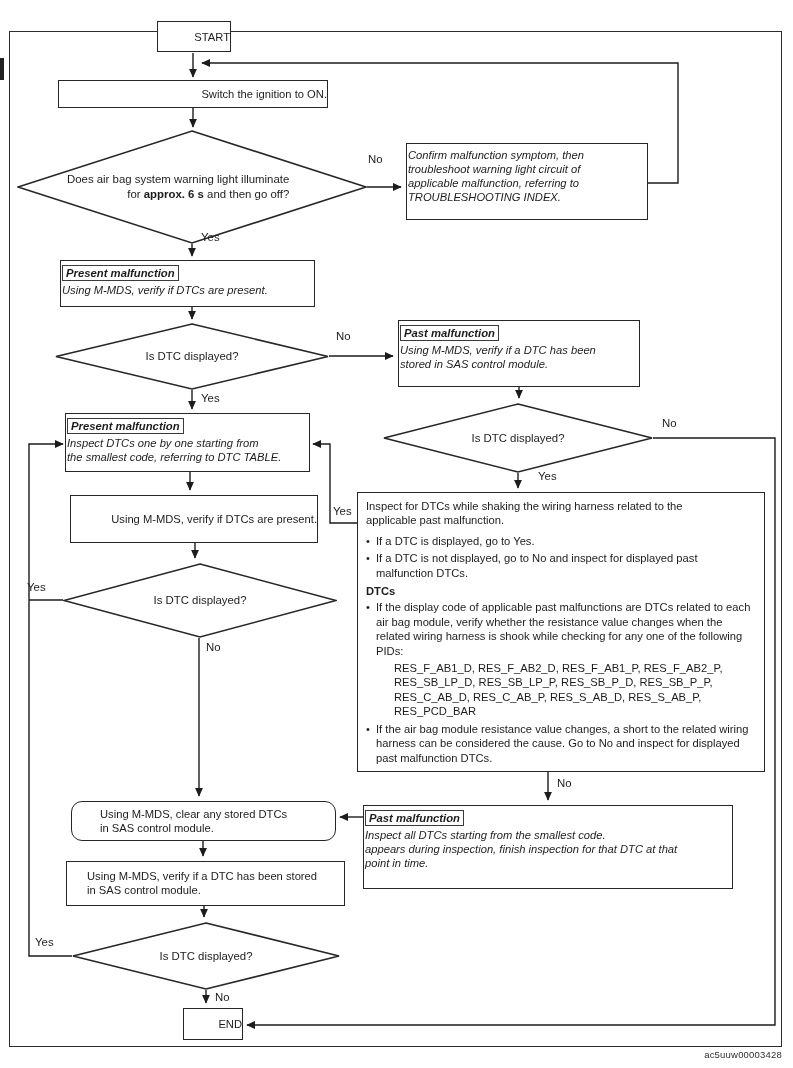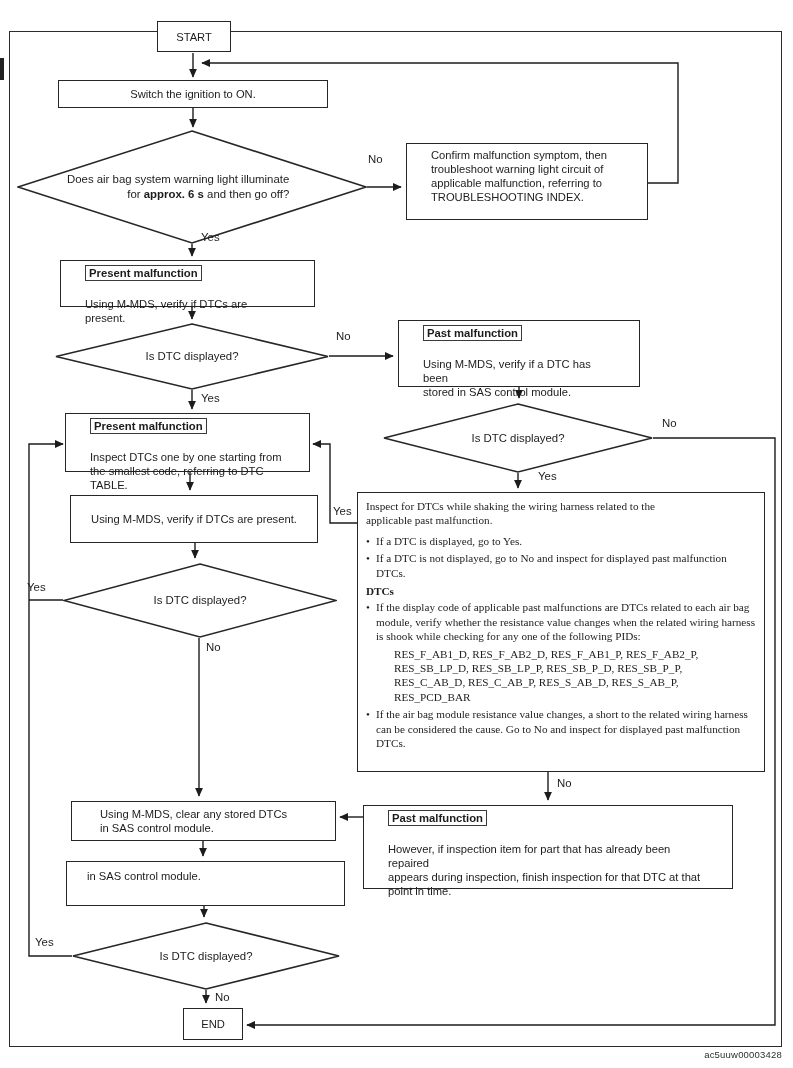--- a/index.html
+++ b/index.html
@@ -3,26 +3,26 @@
 <meta charset="utf-8">
 <style>
   html,body{margin:0;padding:0;background:#fff;}
   .page{
     position:relative;width:793px;height:1068px;background:#fff;overflow:hidden;
     font-family:"Liberation Sans","DejaVu Sans",sans-serif;color:#1c1c1c;
   }
   .frame{position:absolute;left:9px;top:31px;width:771px;height:1014px;border:1.6px solid #2c2c2c;}
   svg.connectors{position:absolute;left:0;top:0;z-index:1;}
   .node{position:absolute;background:#fff;border:1.6px solid #262626;z-index:2;box-sizing:border-box;font-size:11.2px;line-height:14px;}
-  .center{display:flex;align-items:center;justify-content:center;text-align:center;}
+  .center{display:flex;align-items:center;justify-content:flex-end;text-align:center;}
   .diamond{position:absolute;z-index:2;}
   .diamond svg{position:absolute;left:0;top:0;}
   .dtext{position:absolute;left:0;top:0;width:100%;height:100%;display:flex;align-items:center;justify-content:center;text-align:center;font-size:11.4px;line-height:15px;z-index:2;}
-  .chip{display:inline-block;border:1px solid #3a3a3a;padding:0 3px;font-weight:bold;font-size:11.3px;line-height:14px;margin-bottom:16px;}
-  .pad{padding:4px 24px;}
+  .chip{display:inline-block;border:1px solid #3a3a3a;padding:0 3px;font-weight:bold;font-size:11.3px;line-height:14px;margin-bottom:2px;}
+  .pad{padding:4px 1px;font-style:italic;}
   .lbl{position:absolute;z-index:3;font-size:11.4px;color:#1c1c1c;background:transparent;}
   .notebox{font-size:11.2px;line-height:14.4px;padding:6px 8px;}
   .bullet{display:flex;margin-top:3px;}
   .bmark{width:10px;flex:0 0 10px;}
   .pids{margin:3px 0 3px 28px;}
   .bold{font-weight:bold;}
   .wm{position:absolute;right:11px;top:1049px;font-size:9.5px;color:#2e2e2e;z-index:3;letter-spacing:.2px;}
   .artifact{position:absolute;left:0;top:58px;width:4px;height:22px;background:#222;z-index:3;}
 </style>
 </head>
@@ -120,21 +120,21 @@
     <svg width="270" height="70" viewBox="0 0 270 70">
         <polygon points="135,1 269,35 135,69 1,35" fill="#fff" stroke="#262626" stroke-width="1.6"></polygon>
       </svg>
     <div class="dtext">Is DTC displayed?</div>
   </div>
 
   <div class="node center" style="left:70px;top:495px;width:248px;height:48px;">
     <span>Using M-MDS, verify if DTCs are present.</span>
   </div>
 
-  <div class="node notebox" style="left:357px;top:492px;width:408px;height:280px;font-family:Liberation Serif, serif;">
+  <div class="node notebox" style="left:357px;top:492px;width:408px;height:280px;">
     <div>Inspect for DTCs while shaking the wiring harness related to the</div>
     <div>applicable past malfunction.</div>
     <div class="bullet" style="margin-top:6px;">
       <span class="bmark">•</span>
       <span>If a DTC is displayed, go to Yes.</span>
     </div>
     <div class="bullet">
       <span class="bmark">•</span>
       <span>If a DTC is not displayed, go to No and inspect for displayed past malfunction DTCs.</span>
     </div>
@@ -155,33 +155,34 @@
     </div>
   </div>
 
   <div class="diamond" style="left:63px;top:563px;width:274px;height:75px;">
     <svg width="274" height="75" viewBox="0 0 274 75">
         <polygon points="137,1 273,37.5 137,74 1,37.5" fill="#fff" stroke="#262626" stroke-width="1.6"></polygon>
       </svg>
     <div class="dtext">Is DTC displayed?</div>
   </div>
 
-  <div class="node" style="left:71px;top:801px;width:265px;height:40px;padding:5px 6px 0 28px;">
+  <div class="node" style="left:71px;top:801px;width:265px;height:40px;padding:5px 6px 0 28px;border-radius:11px;">
     <div>Using M-MDS, clear any stored DTCs</div>
     <div>in SAS control module.</div>
   </div>
 
   <div class="node pad" style="left:363px;top:805px;width:370px;height:84px;">
     <span class="chip">Past malfunction</span>
-    <div>However, if inspection item for part that has already been repaired</div>
+    <div>Inspect all DTCs starting from the smallest code.</div>
     <div>appears during inspection, finish inspection for that DTC at that</div>
     <div>point in time.</div>
   </div>
 
   <div class="node" style="left:66px;top:861px;width:279px;height:45px;padding:7px 6px 0 20px;">
+    <div>Using M-MDS, verify if a DTC has been stored</div>
     <div>in SAS control module.</div>
   </div>
 
   <div class="diamond" style="left:72px;top:922px;width:268px;height:68px;">
     <svg width="268" height="68" viewBox="0 0 268 68">
         <polygon points="134,1 267,34 134,67 1,34" fill="#fff" stroke="#262626" stroke-width="1.6"></polygon>
       </svg>
     <div class="dtext">Is DTC displayed?</div>
   </div>
 

